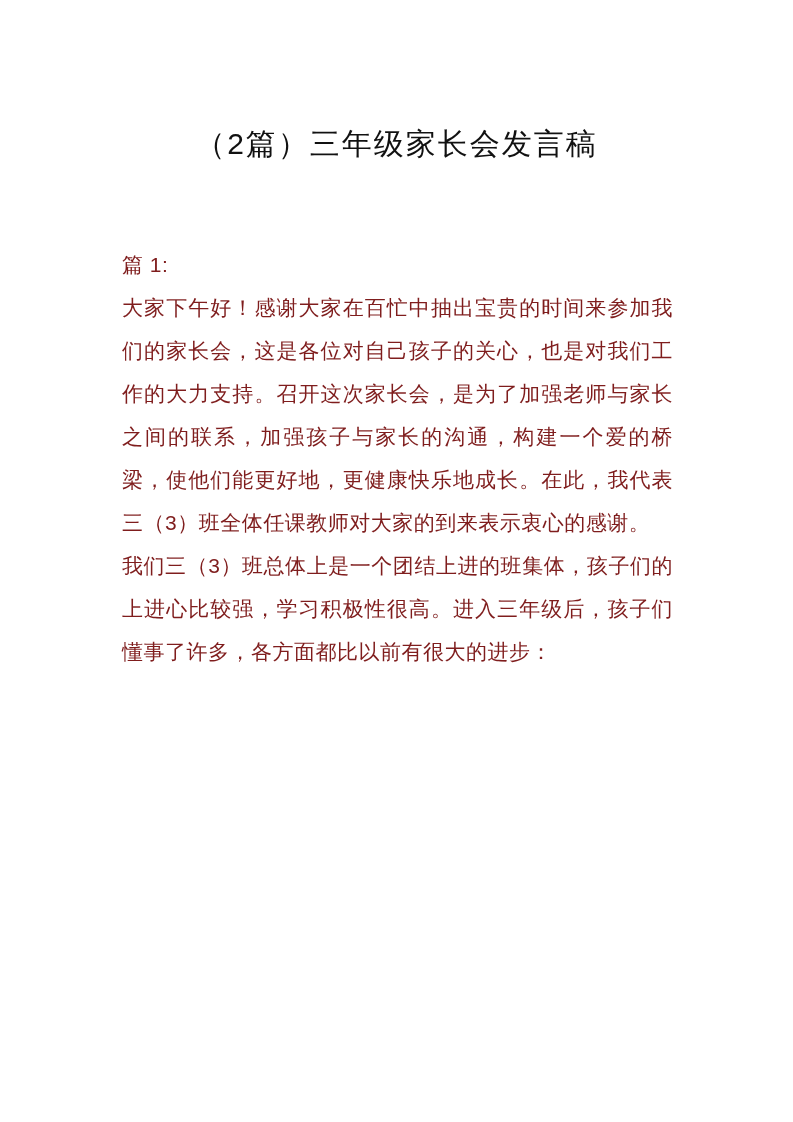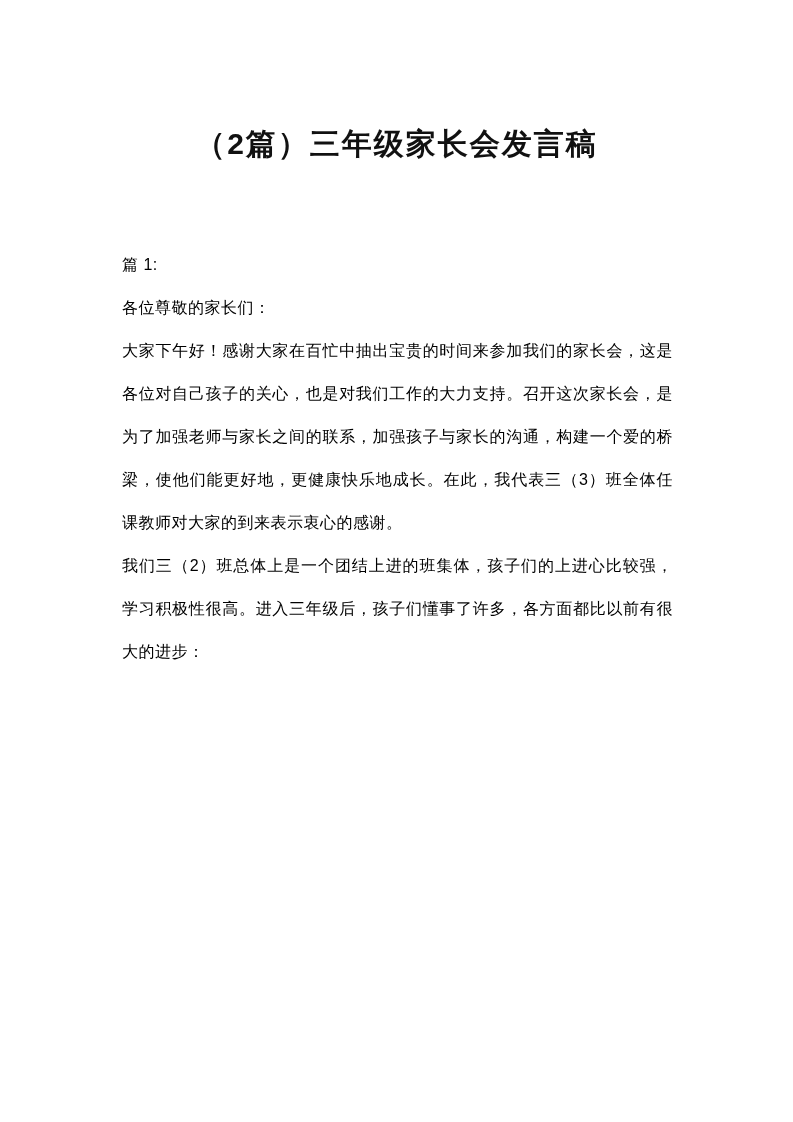--- a/index.html
+++ b/index.html
@@ -18,48 +18,47 @@
     color: #1c1c1c;
   }
   .doc-title {
     position: absolute;
     top: 124px;
     left: 0;
     width: 100%;
     margin: 0;
     text-align: center;
     font-size: 30px;
-    font-weight: 700;
+    font-weight: 400;
     letter-spacing: 2px;
     color: #111111;
   }
   .doc-body {
     position: absolute;
     top: 243px;
     left: 122px;
     width: 551px;
-    font-size: 16px;
+    font-size: 21px;
     line-height: 43px;
     text-align: justify;
     text-justify: inter-ideograph;
-    color: #000000;
+    color: #7f1d1d;
     letter-spacing: 0.5px;
   }
   .doc-body p {
     margin: 0;
     padding: 0;
   }
 </style>
 </head>
 <body>
 
 <div class="page">
 
   <h1 class="doc-title">（2篇）三年级家长会发言稿</h1>
 
   <div class="doc-body">
     <p>篇 1:</p>
-    <p>各位尊敬的家长们：</p>
     <p>大家下午好！感谢大家在百忙中抽出宝贵的时间来参加我们的家长会，这是各位对自己孩子的关心，也是对我们工作的大力支持。召开这次家长会，是为了加强老师与家长之间的联系，加强孩子与家长的沟通，构建一个爱的桥梁，使他们能更好地，更健康快乐地成长。在此，我代表三（3）班全体任课教师对大家的到来表示衷心的感谢。</p>
-    <p>我们三（2）班总体上是一个团结上进的班集体，孩子们的上进心比较强，学习积极性很高。进入三年级后，孩子们懂事了许多，各方面都比以前有很大的进步：</p>
+    <p>我们三（3）班总体上是一个团结上进的班集体，孩子们的上进心比较强，学习积极性很高。进入三年级后，孩子们懂事了许多，各方面都比以前有很大的进步：</p>
   </div>
 
 </div>
 
 </body></html>

